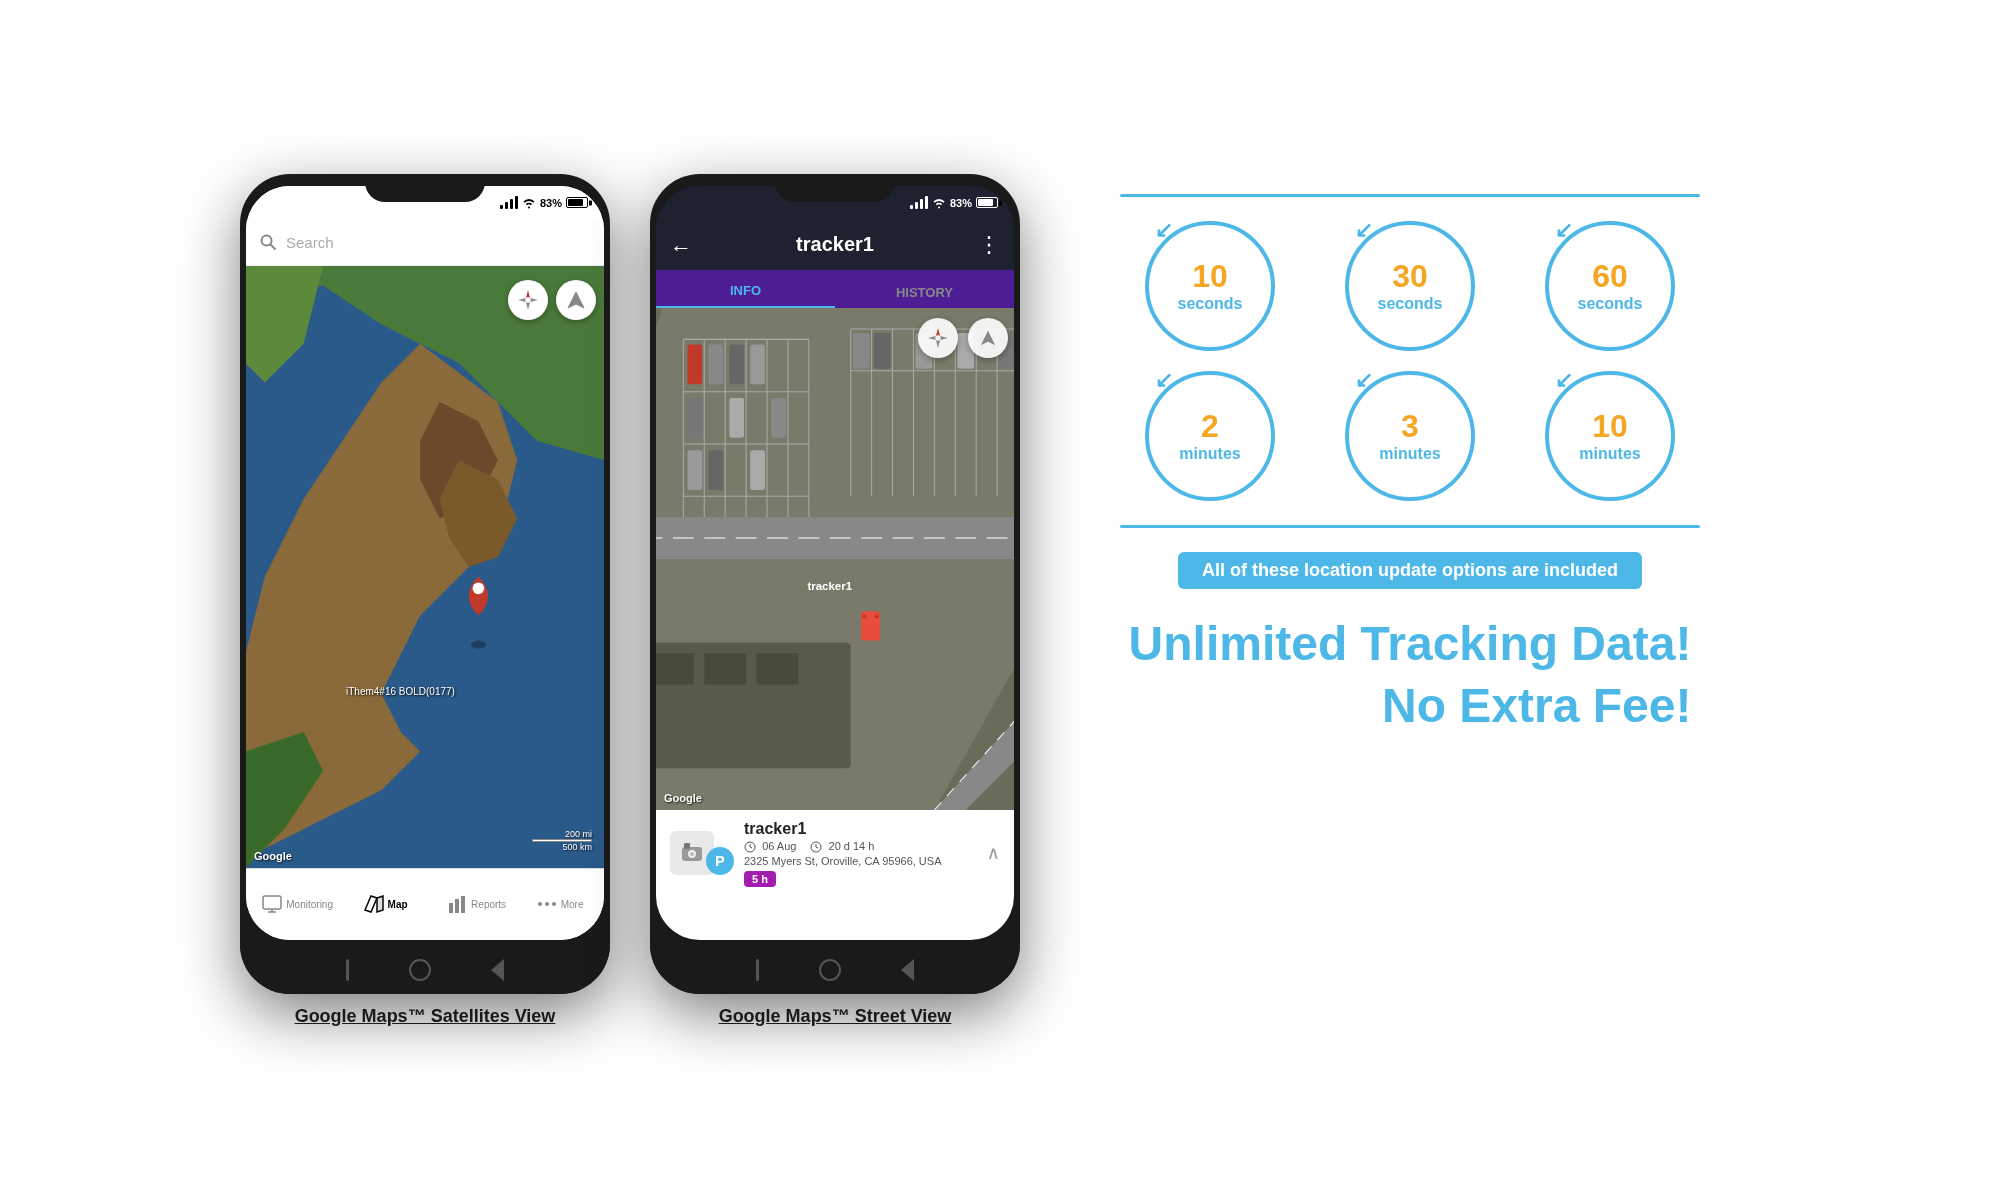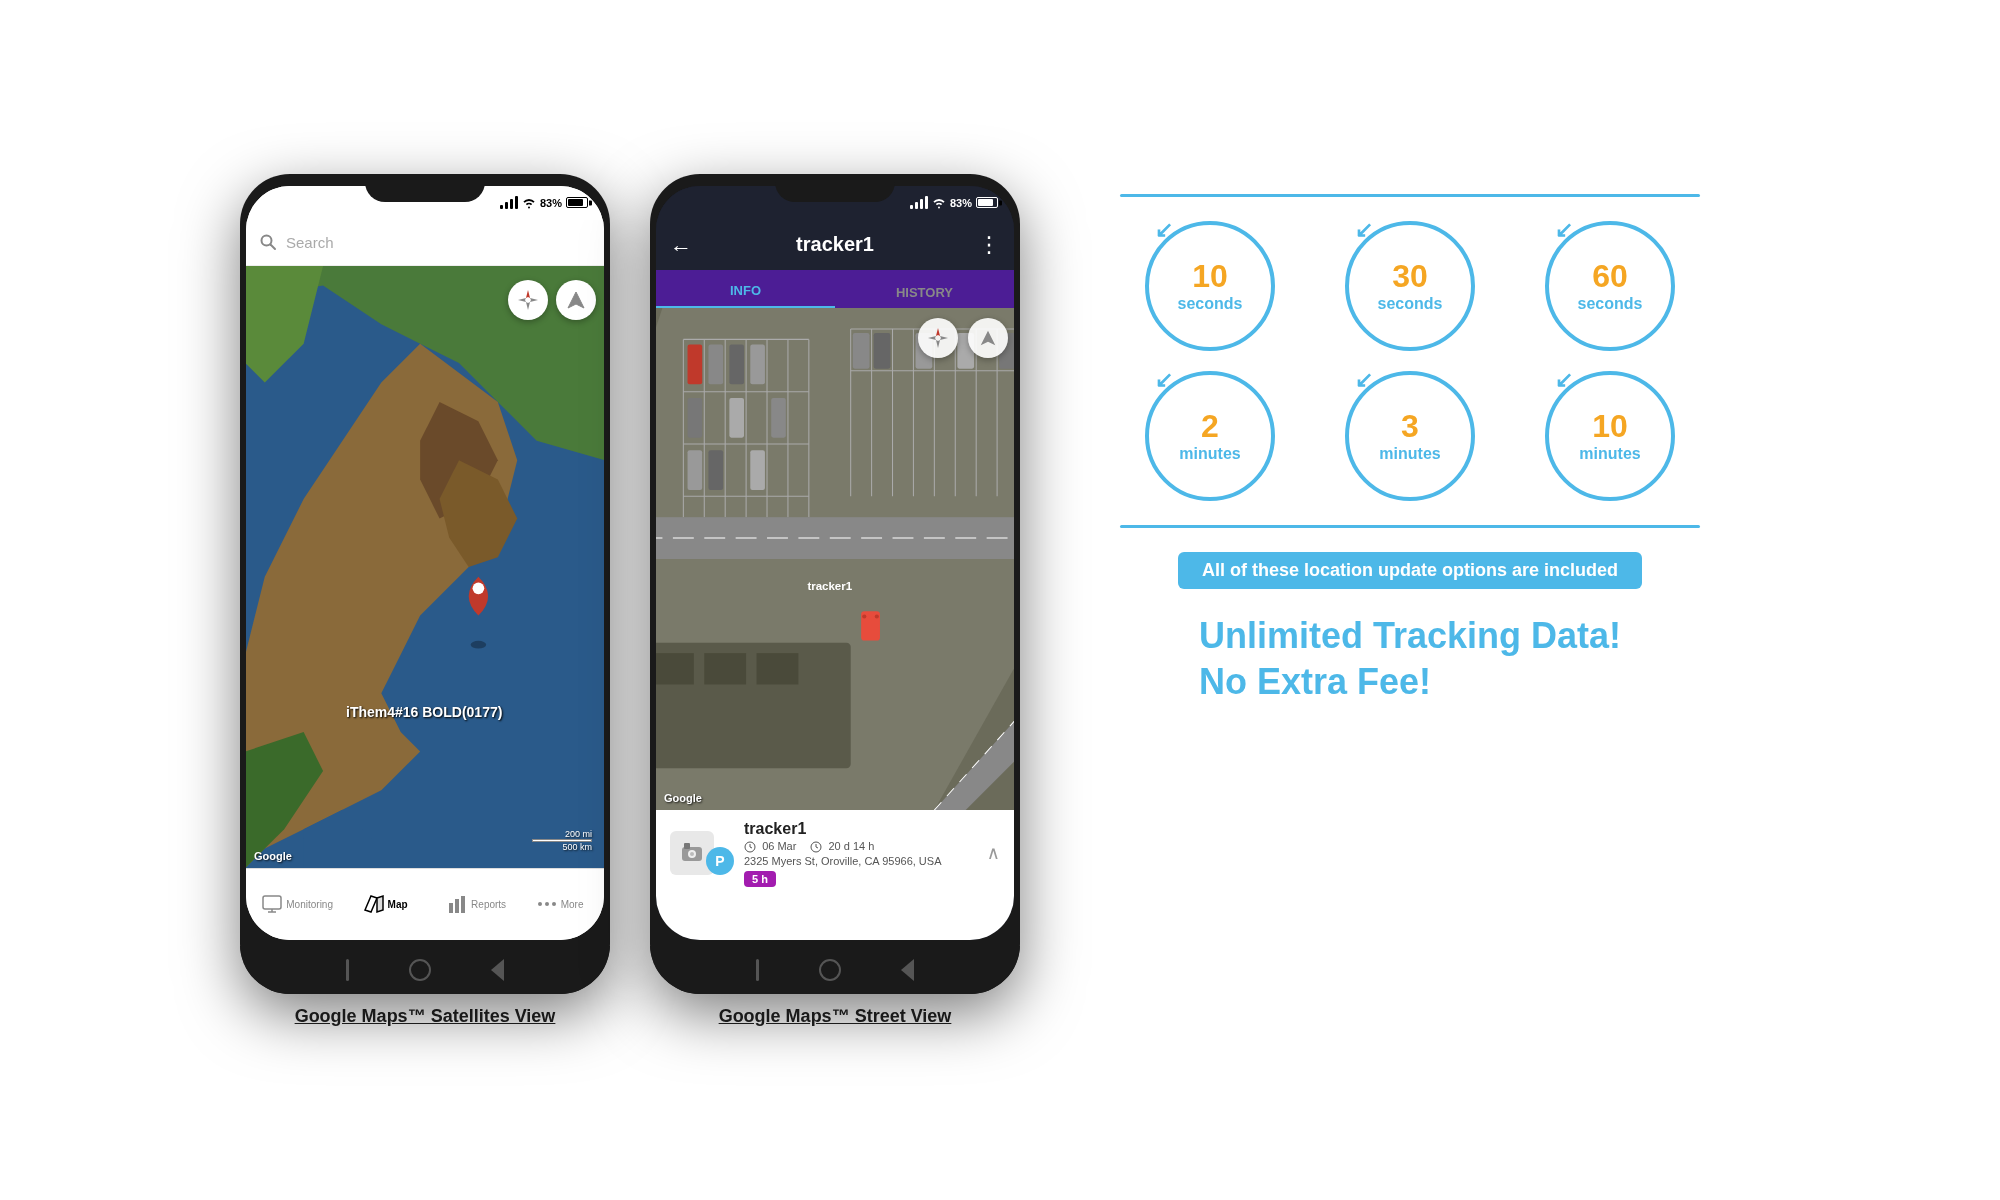--- a/index.html
+++ b/index.html
@@ -354,24 +354,24 @@
       padding: 8px 24px;
       text-align: center;
       max-width: 520px;
     }
     .included-text {
       font-size: 18px;
       font-weight: 700;
       color: #fff;
     }
     .unlimited-text {
-      font-size: 36px;
+      font-size: 48px;
       font-weight: 900;
       color: #4db8e8;
-      text-align: left;
+      text-align: right;
       line-height: 1.3;
     }
 
     
     .phone-label {
       text-align: center;
       font-size: 18px;
       font-weight: 700;
       color: #222;
       margin-top: 12px;
@@ -505,21 +505,21 @@
             </svg>
           </div>
           
           <div class="nav-arrow-btn" style="top:14px;right:8px;">
             <svg width="22" height="22" viewBox="0 0 22 22">
                 <polygon points="11,3 19,19 11,15 3,19" fill="#888" stroke="#888" stroke-width="1"></polygon>
               </svg>
           </div>
 
           
-          <div style="position:absolute;top:438px;left:100px;color:#fff;font-size:14px;font-weight:700;text-shadow:1px 1px 2px #000;">iThem4#16 BOLD(0177)</div>
+          <div style="position:absolute;top:420px;left:100px;color:#fff;font-size:10px;font-weight:400;text-shadow:1px 1px 2px #000;">iThem4#16 BOLD(0177)</div>
 
           
           <div class="google-label">Google</div>
 
           
           <div class="scale-bar">
             <div>200 mi</div>
             <div class="scale-line"></div>
             <div>500 km</div>
           </div>
@@ -713,21 +713,21 @@
             <div style="width:28px;height:28px;background:#4db8e8;border-radius:50%;display:flex;align-items:center;justify-content:center;font-size:14px;font-weight:700;color:#fff;margin-left:-18px;margin-top:16px;flex-shrink:0;z-index:2;">P</div>
             <div class="info-card-details">
               <div class="info-tracker-name">tracker1</div>
               <div class="info-meta">
                 <span>
                   <svg width="12" height="12" viewBox="0 0 12 12" style="vertical-align:middle">
                       <circle cx="6" cy="6" r="5" stroke="#555" stroke-width="1" fill="none"></circle>
                       <line x1="6" y1="3" x2="6" y2="6" stroke="#555" stroke-width="1"></line>
                       <line x1="6" y1="6" x2="8" y2="7" stroke="#555" stroke-width="1"></line>
                     </svg>
-                  &nbsp;<span>06 Mar</span>
+                  &nbsp;<span>06 Aug</span>
                 </span>
                 <span>
                   <svg width="12" height="12" viewBox="0 0 12 12" style="vertical-align:middle">
                       <circle cx="6" cy="6" r="5" stroke="#555" stroke-width="1" fill="none"></circle>
                       <line x1="6" y1="3" x2="6" y2="6" stroke="#555" stroke-width="1"></line>
                       <line x1="6" y1="6" x2="8" y2="7" stroke="#555" stroke-width="1"></line>
                     </svg>
                   &nbsp;<span>20 d 14 h</span>
                 </span>
               </div>

